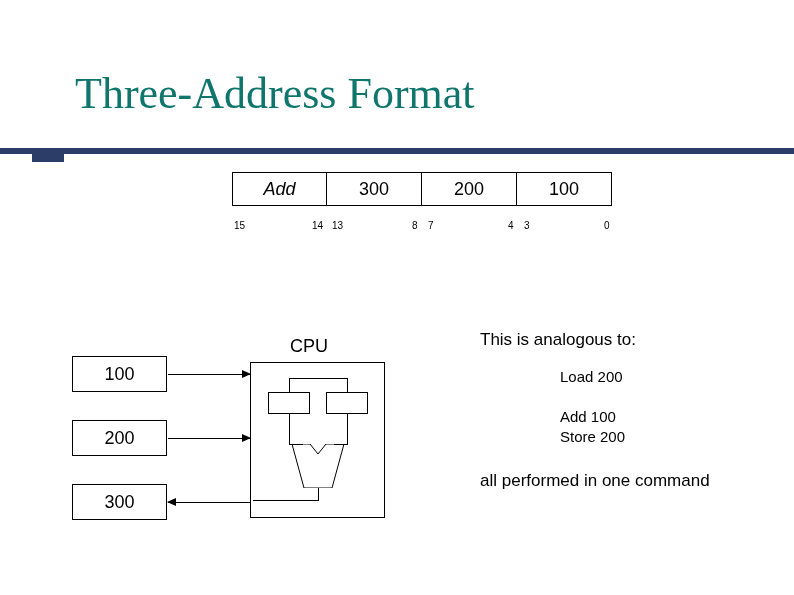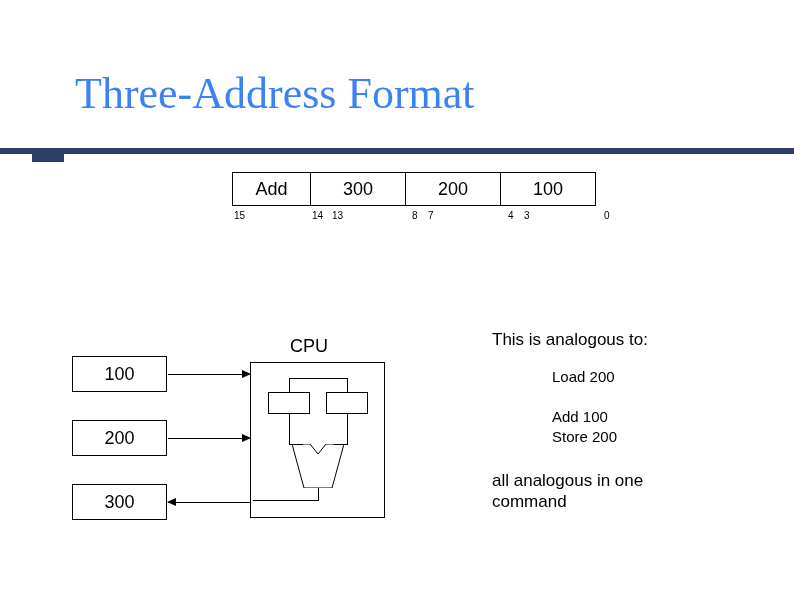--- a/index.html
+++ b/index.html
@@ -10,21 +10,21 @@
     font-family: Verdana, Geneva, sans-serif;
     position: relative;
     overflow: hidden;
   }
   .title {
     position: absolute;
     top: 68px;
     left: 75px;
     font-family: Georgia, 'Times New Roman', serif;
     font-size: 44px;
-    color: #3b82f6;
+    color: #0f766e;
   }
   .title-underline {
     position: absolute;
     top: 148px;
     left: 0;
     width: 794px;
     height: 6px;
     background: #2c3e68;
   }
   .title-notch {
@@ -46,26 +46,26 @@
   .instr-cell {
     border: 1px solid #000;
     height: 34px;
     font-size: 18px;
     display: flex;
     align-items: center;
     justify-content: center;
     background: #fff;
   }
   .instr-cell + .instr-cell { border-left: none; }
-  .c-op  { width: 79px; }
+  .c-op  { width: 95px; font-style: italic; }
   .c-a   { width: 95px; }
 
   .bit-labels {
     position: absolute;
-    top: 210px;
+    top: 220px;
     left: 232px;
     width: 380px;
     height: 20px;
     font-size: 10px;
     color: #000;
   }
   .bl { position: absolute; top: 0; }
 
   
   .mem {
@@ -142,24 +142,23 @@
     border-top: 4.5px solid transparent;
     border-bottom: 4.5px solid transparent;
   }
 
   
   .expl {
     position: absolute;
     left: 480px;
     font-size: 17px;
     color: #000;
-    margin-left: 12px;
   }
   .expl-title { top: 330px; }
-  .expl-cmd   { font-size: 15px; left: 540px; }
+  .expl-cmd   { font-size: 15px; left: 560px; }
   .expl-load  { top: 368px; }
   .expl-add   { top: 408px; }
   .expl-store { top: 428px; }
   .expl-foot  { top: 470px; width: 230px; line-height: 1.25; }
 </style>
 </head>
 <body>
 
 <div class="title">Three-Address Format</div>
 <div class="title-underline"></div>
@@ -214,13 +213,13 @@
   <div class="head-right"></div>
 </div>
 <div class="arrow" style="top:502px; left:168px; width:82px;">
   <div class="head-left"></div>
 </div>
 
 <div class="expl expl-title">This is analogous to:</div>
 <div class="expl expl-cmd expl-load">Load 200</div>
 <div class="expl expl-cmd expl-add">Add 100</div>
 <div class="expl expl-cmd expl-store">Store 200</div>
-<div class="expl expl-foot">all analogous in one command</div>
+<div class="expl expl-foot">all performed in one command</div>
 
 </body></html>

